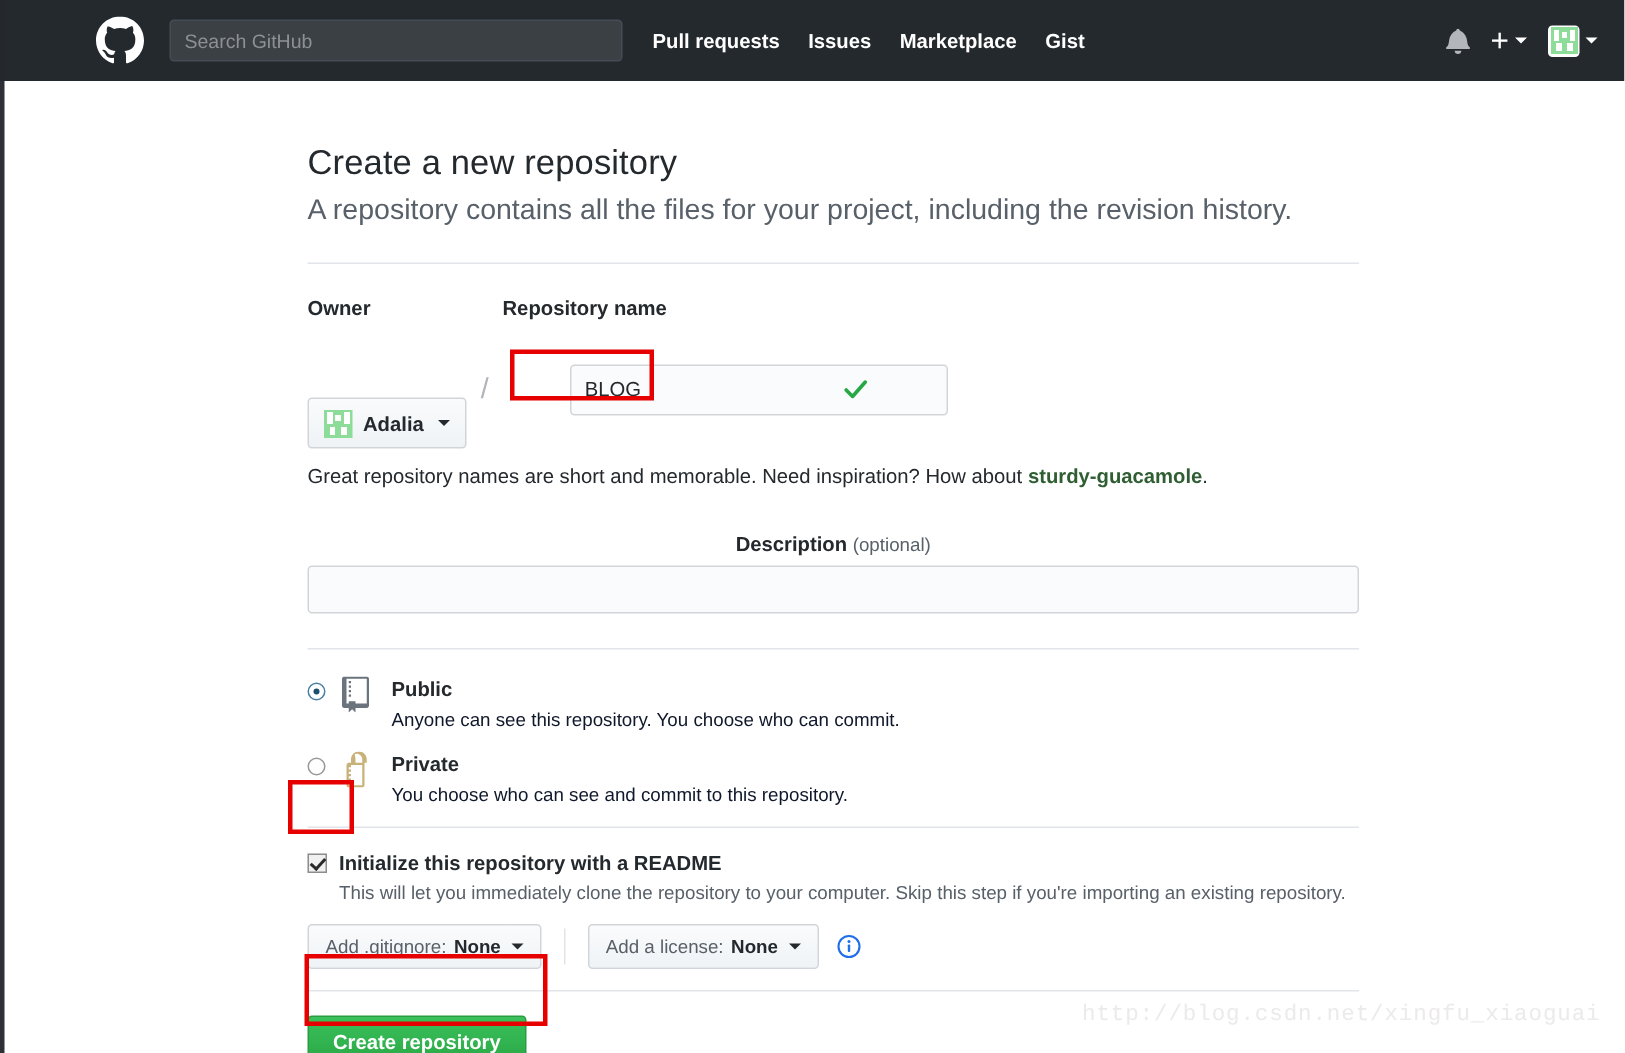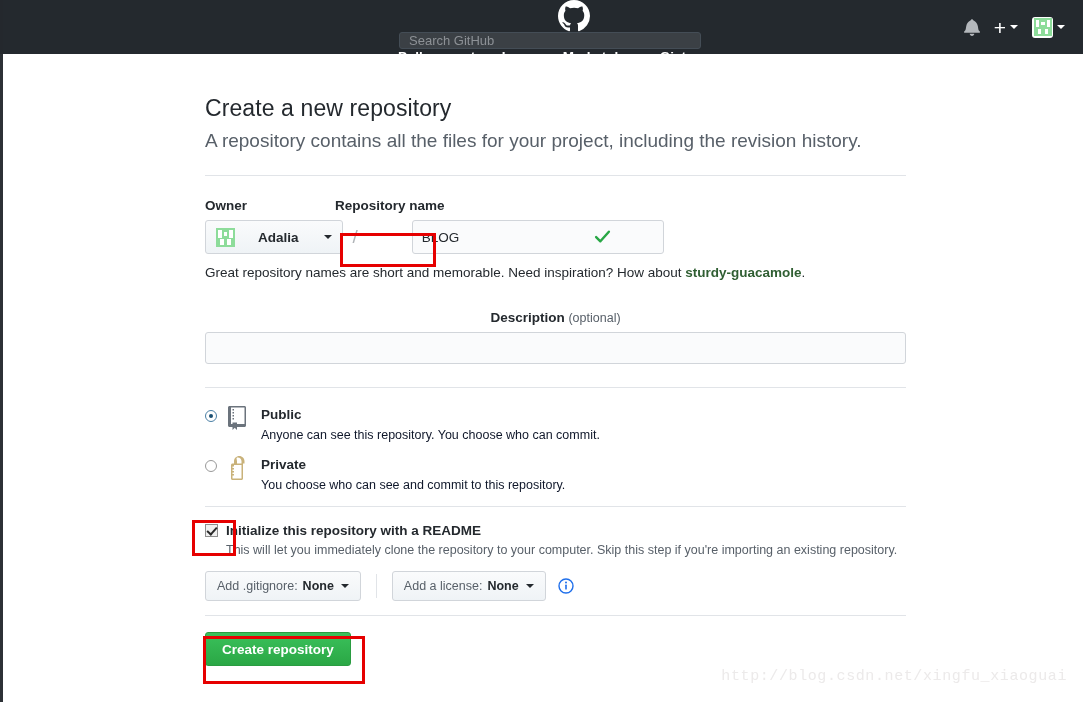--- a/index.html
+++ b/index.html
@@ -14,21 +14,21 @@
     position: relative;
     width: 1083px; height: 702px;
     background: #ffffff;
   }
 
   
   .header {
     position: absolute; left: 0; top: 0;
     width: 1083px; height: 54px;
     background: #24292e;
-    display: flex; align-items: center; flex-direction: column;
+    display: flex; align-items: center;
   }
   .gh-logo { margin-left: 64px; width: 32px; height: 32px; display:block; }
   .search-box {
     margin-left: 17px;
     width: 302px; height: 28px;
     background: #3b4045;
     border: 1px solid #444d56;
     border-radius: 3px;
     color: #8d9196;
     font-size: 13px;
@@ -86,27 +86,28 @@
     margin: 23px 0 0 0; height: 0;
   }
 
   
   .field-labels { display: flex; margin-top: 22px; }
   .lbl { font-size: 13.5px; font-weight: bold; color: #24292e; }
   .lbl-owner { width: 130px; }
   .row-inputs { display: flex; align-items: center; margin-top: 7px; }
   .owner-btn {
     height: 34px;
-    display: flex; align-items: center; gap: 23px;
+    display: flex; align-items: center; gap: 7px;
     padding: 0 10px;
     background: linear-gradient(#fafbfc, #eff3f6);
     border: 1px solid #d1d5da;
     border-radius: 3px;
     font-size: 13.5px; font-weight: bold; color: #24292e;
     cursor: pointer;
+    margin-top: 45px;
   }
   .avatar-md { width: 19px; height: 19px; border-radius: 3px; display:block; }
   .caret-dark {
     width: 0; height: 0;
     border-left: 4px solid transparent;
     border-right: 4px solid transparent;
     border-top: 4px solid #24292e;
     margin-left: 2px;
   }
   .slash { color: #b0b4b8; font-size: 19px; margin: 0 10px; font-weight: 300; }

